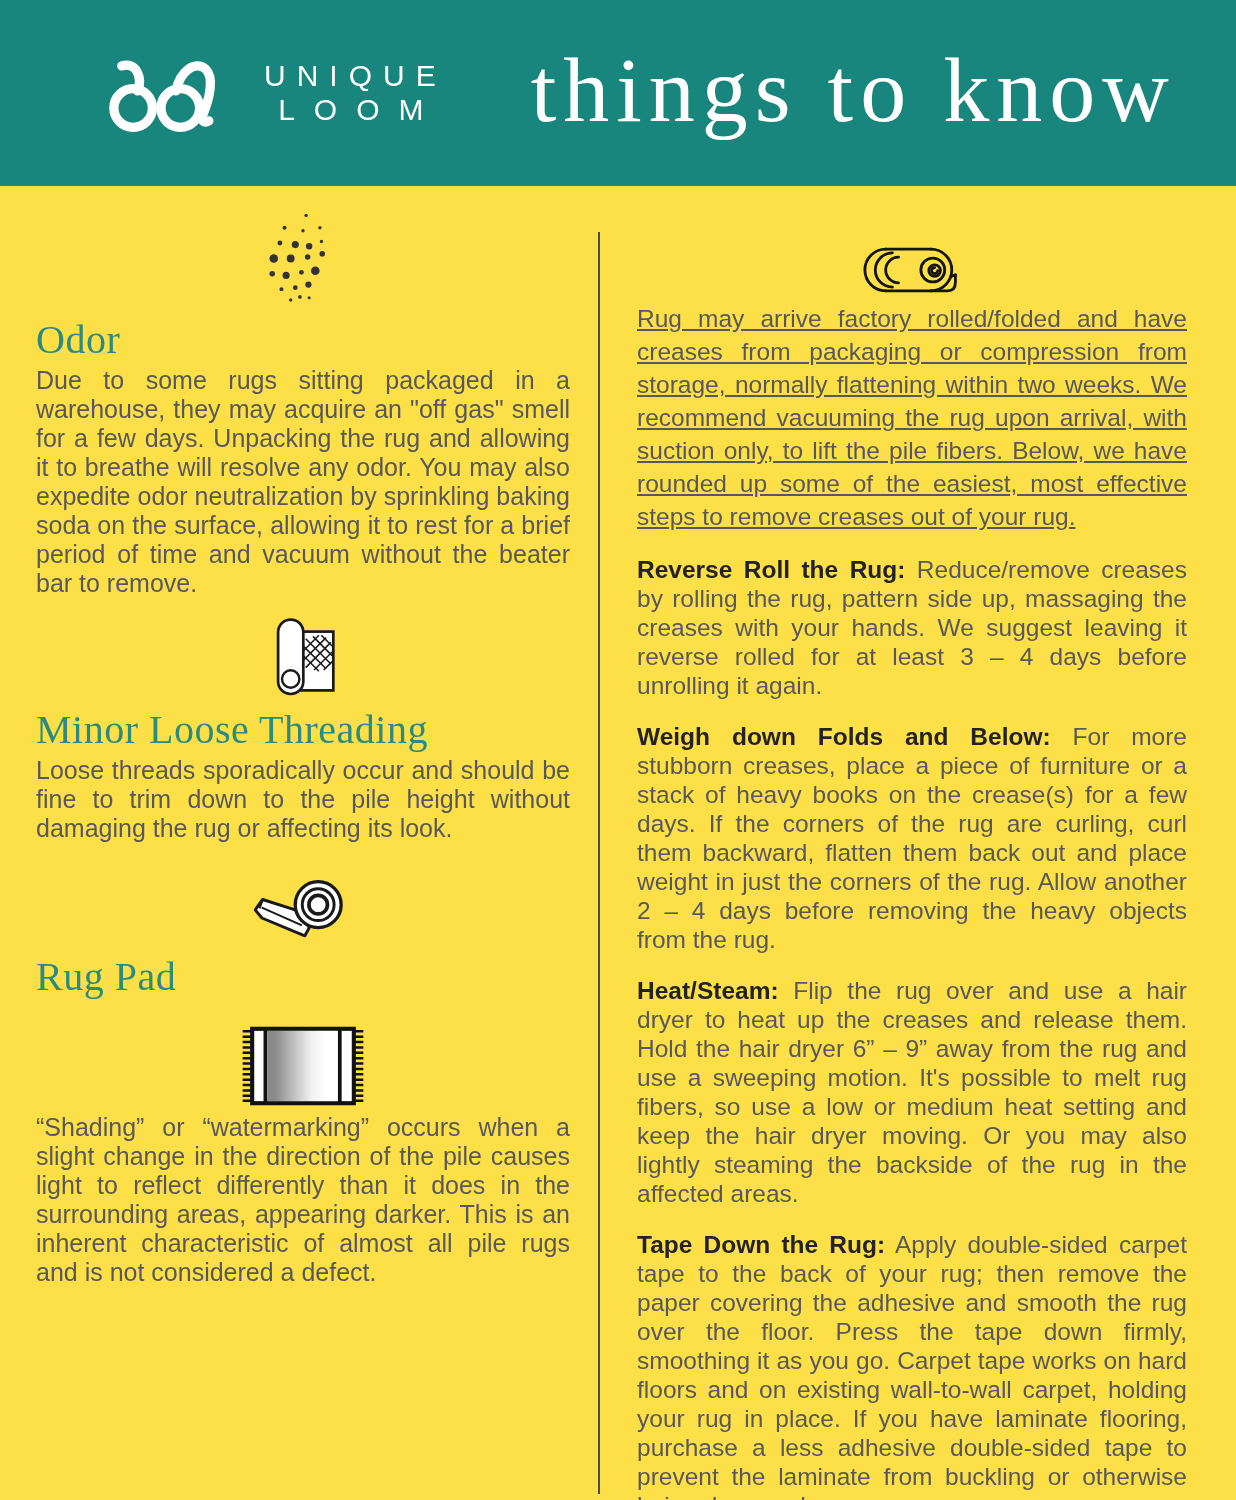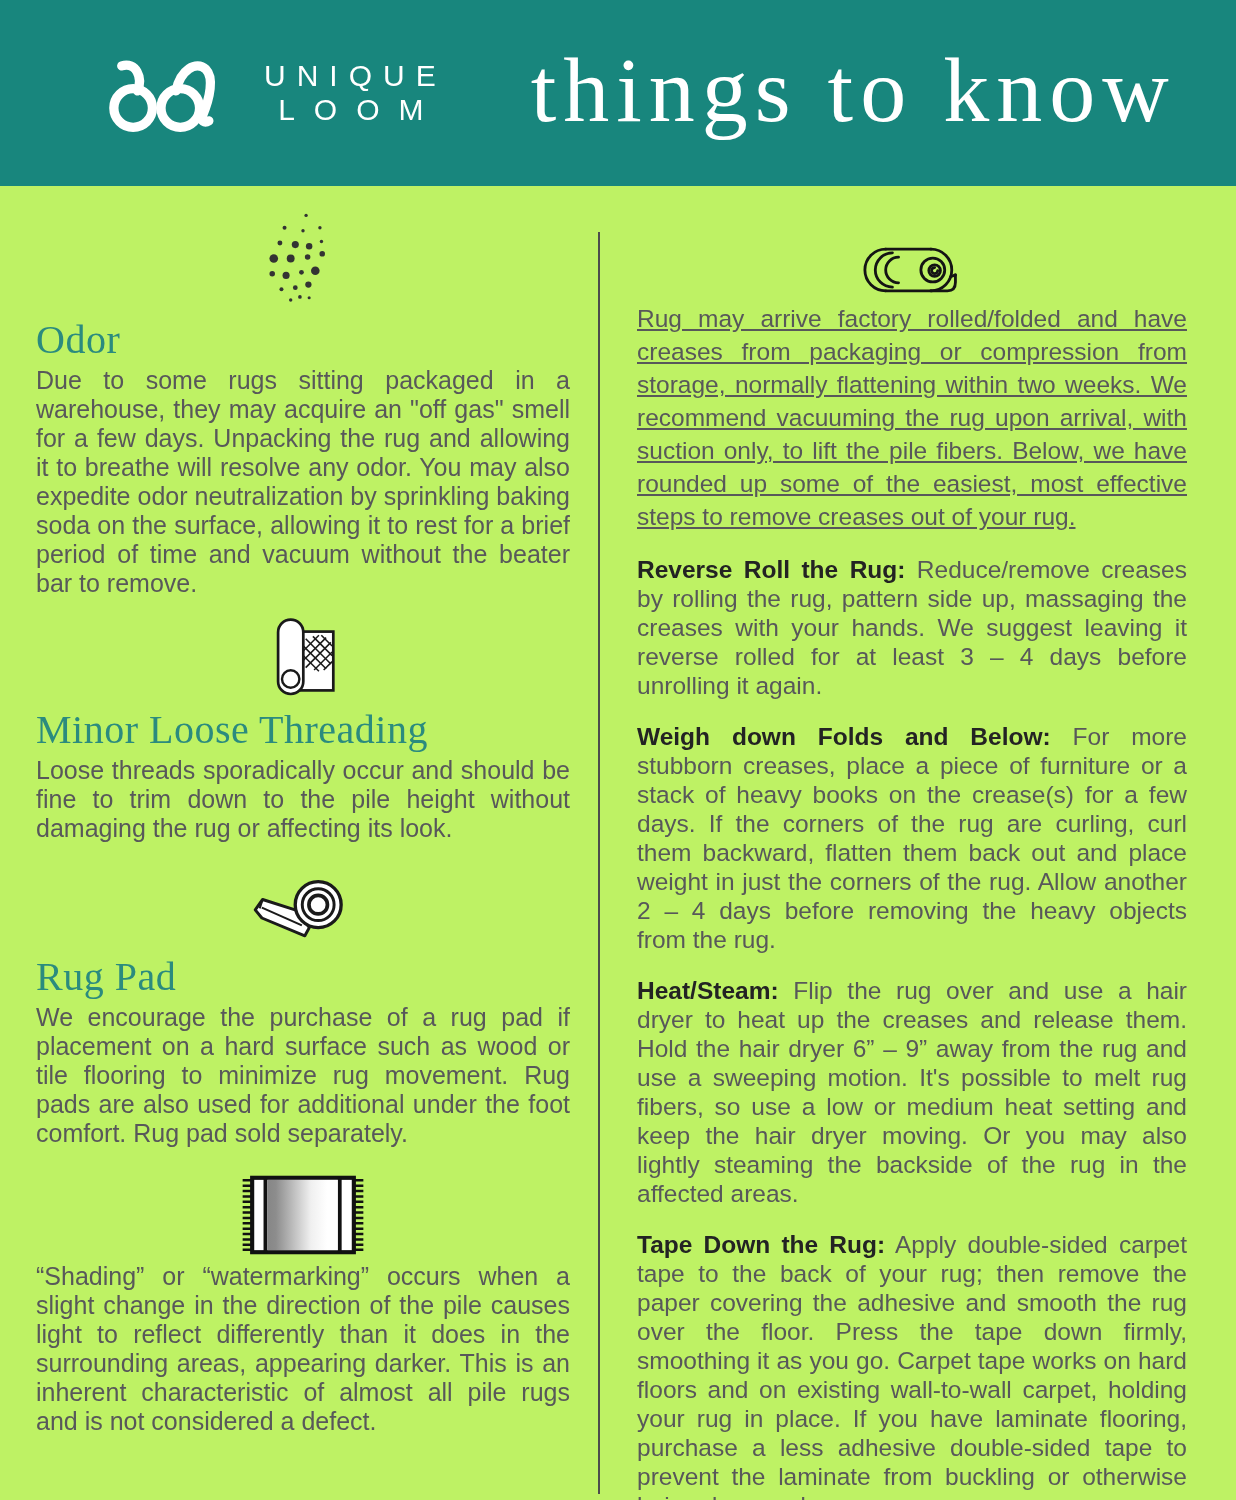--- a/index.html
+++ b/index.html
@@ -1,16 +1,16 @@
 <!DOCTYPE html>
 <html><head>
 <meta charset="utf-8">
 <style>
   html,body{margin:0;padding:0;background:#ffffff;}
-  .page{position:relative;width:1236px;height:1500px;background:#bef264;overflow:hidden;
+  .page{position:relative;width:1236px;height:1500px;background:#fde047;overflow:hidden;
         font-family:"Liberation Sans",sans-serif;}
   
   .banner{height:186px;background:#18867d;display:flex;align-items:center;padding-left:96px;box-sizing:border-box;}
   .logo-wrap{display:flex;align-items:center;}
   .logo-svg{width:150px;height:112px;display:block;}
   .brand{margin-left:18px;color:#ffffff;text-align:center;}
   .brand .l1{display:block;font-size:30px;letter-spacing:11px;font-weight:400;}
   .brand .l2{display:block;font-size:30px;letter-spacing:19px;font-weight:400;margin-top:0;text-indent:10px;}
   .big-title{margin:0 0 7px 84px;color:#ffffff;font-family:"Liberation Serif",serif;font-weight:400;
              font-size:92px;letter-spacing:7px;line-height:1;}
@@ -133,21 +133,20 @@
               <polygon points="60,56 13,41 3,55 12,66 70,90 76,79" stroke-width="4"></polygon>
               <path d="M12,52 L66,76" fill="none" stroke-width="2.8"></path>
               <path d="M13,41 L9,53" fill="none" stroke-width="2.8"></path>
               <circle cx="88" cy="48" r="31" stroke-width="4.5"></circle>
               <circle cx="88" cy="48" r="21.5" stroke-width="4"></circle>
               <circle cx="88" cy="48" r="12.5" stroke-width="5"></circle>
             </g>
           </svg>
         </div>
         <h2 class="sec-head">Rug Pad</h2>
-        <p class="body">We encourage the purchase of a rug pad if placement on a hard surface such as wood or tile flooring to minimize rug movement. Rug pads are also used for additional under the foot comfort. Rug pad sold separately.</p>
       </div>
 
       <div class="sec sec-shading">
         <div class="icon-row">
           <svg class="icon-svg" width="124" height="86" viewBox="0 0 150 104">
             <defs>
               <linearGradient id="shadegrad" x1="0" y1="0" x2="1" y2="0">
                 <stop offset="0" stop-color="#868686"></stop>
                 <stop offset="0.12" stop-color="#8d8d8d"></stop>
                 <stop offset="0.62" stop-color="#f0f0f0"></stop>

